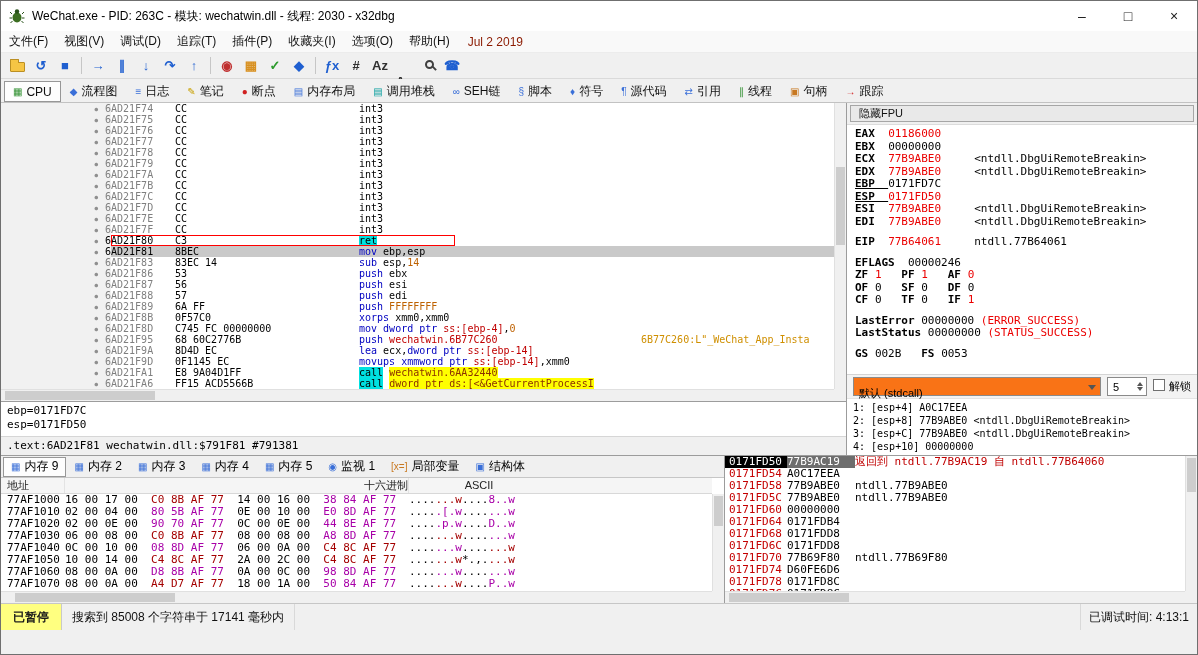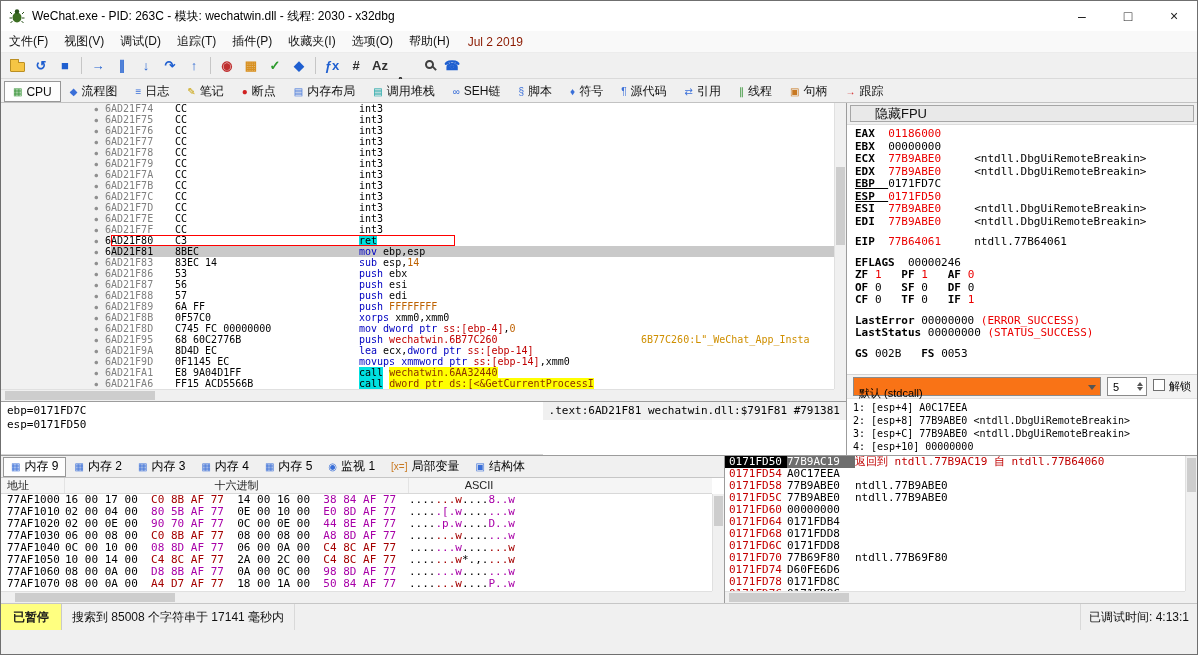--- a/index.html
+++ b/index.html
@@ -70,29 +70,29 @@
   .c-dp{color:#a800a8}
 
   
   .vscroll{position:absolute;top:0;right:0;bottom:12px;width:12px;background:#f0f0f0;border-left:1px solid #e0e0e0}
   .vscroll .thumb{position:absolute;left:1px;width:9px;background:#cdcdcd}
   .hscroll{position:absolute;left:0;right:12px;bottom:0;height:12px;background:#f0f0f0;border-top:1px solid #e0e0e0}
   .hscroll .thumb{position:absolute;top:1px;height:9px;background:#cdcdcd}
   .corner{position:absolute;right:0;bottom:0;width:12px;height:12px;background:#f0f0f0}
 
   
-  .info-pane{flex:1;border-top:1px solid #9c9c9c;background:#fff;font-family:"DejaVu Sans Mono",monospace;font-size:11px;display:flex;flex-direction:row}
+  .info-pane{flex:1;border-top:1px solid #9c9c9c;background:#fff;font-family:"DejaVu Sans Mono",monospace;font-size:11px;display:flex;flex-direction:column}
   .info-top{padding:2px 6px;border-bottom:1px solid #d6d6d6;flex:1}
   .info-line{height:14px;line-height:14px;white-space:pre}
   .info-status{height:18px;line-height:17px;background:#f0f0f0;padding:0 6px;white-space:pre}
 
   
   .regs-pane{flex:1;background:#fff;display:flex;flex-direction:column;overflow:hidden}
   .regs-header{height:22px;background:#f0f0f0;border-bottom:1px solid #dcdcdc;padding:2px 3px;flex:none}
-  .hide-fpu-btn{height:17px;background:#e9e9e9;border:1px solid #a6a6a6;font-size:13px;display:flex;align-items:center;padding:0 24px;color:#111}
+  .hide-fpu-btn{height:17px;background:#e9e9e9;border:1px solid #a6a6a6;font-size:11px;display:flex;align-items:center;padding:0 8px;color:#111}
   .regs-body{flex:1;padding:3px 0 0 8px;font-family:"DejaVu Sans Mono",monospace;font-size:11px;white-space:pre;overflow:hidden}
   .rline{height:12.5px;line-height:12.5px}
   .rline.blank{height:8px}
   .conv-row{height:24px;flex:none;display:flex;align-items:center;gap:6px;padding:0 6px;background:#f3f3f3;border-top:1px solid #d4d4d4}
   .conv-select{flex:1;height:19px;background:#f97316;border:1px solid #8a8a8a;font-size:11px;display:flex;align-items:center;padding:14px 18px 0 5px;position:relative;white-space:nowrap}
   .dd-caret{position:absolute;right:4px;top:7px;width:0;height:0;border-left:4px solid transparent;border-right:4px solid transparent;border-top:5px solid #555}
   .conv-spin{width:40px;height:19px;background:#fff;border:1px solid #8a8a8a;font-size:11px;display:flex;align-items:center;padding-left:5px;position:relative}
   .spin-up{position:absolute;right:3px;top:4px;width:0;height:0;border-left:3px solid transparent;border-right:3px solid transparent;border-bottom:4px solid #555}
   .spin-dn{position:absolute;right:3px;bottom:4px;width:0;height:0;border-left:3px solid transparent;border-right:3px solid transparent;border-top:4px solid #555}
   .conv-check{display:flex;align-items:flex-start;gap:4px;font-size:11px}
@@ -102,21 +102,21 @@
 
   
   .bottom{height:148px;display:flex;border-top:1px solid #9c9c9c;flex:none;background:#fff}
   .bottom-left{width:724px;flex:none;display:flex;flex-direction:column;border-right:1px solid #9c9c9c}
   .dump-tabs{height:22px;background:#f0f0f0;display:flex;align-items:center;padding-left:2px;border-bottom:1px solid #c6c6c6;flex:none}
   .dtab{display:flex;align-items:center;gap:4px;padding:0 7px;height:20px;font-size:12px;border:1px solid transparent;white-space:nowrap}
   .dtab.active{background:#fdfdfd;border:1px solid #979797}
   .dump-table{flex:1;position:relative;font-family:"DejaVu Sans Mono",monospace;font-size:11px}
   .dump-header{position:absolute;top:0;left:0;right:12px;height:16px;line-height:15px;background:#f5f5f5;border-bottom:1px solid #d8d8d8;display:flex;font-family:"Liberation Sans",sans-serif;font-size:11px;color:#222}
   .dh-addr{width:64px;padding-left:6px;border-right:1px solid #e3e3e3}
-  .dh-hex{width:344px;text-align:center;border-right:1px solid #e3e3e3}
+  .dh-hex{width:344px;text-align:right;border-right:1px solid #e3e3e3}
   .dh-ascii{width:140px;text-align:center}
   .dump-body{position:absolute;top:16px;left:0;right:12px;bottom:12px;overflow:hidden}
   .hrow{display:flex;height:12px;line-height:12px;white-space:pre}
   .haddr{width:64px;padding-left:6px;color:#000}
   .hhex{width:344px}
   .hasc{width:140px}
 
   
   .stack-pane{flex:1;position:relative;background:#fff;font-family:"DejaVu Sans Mono",monospace;font-size:11px}
   .stack-body{position:absolute;left:0;top:0;right:12px;bottom:12px;overflow:hidden}

